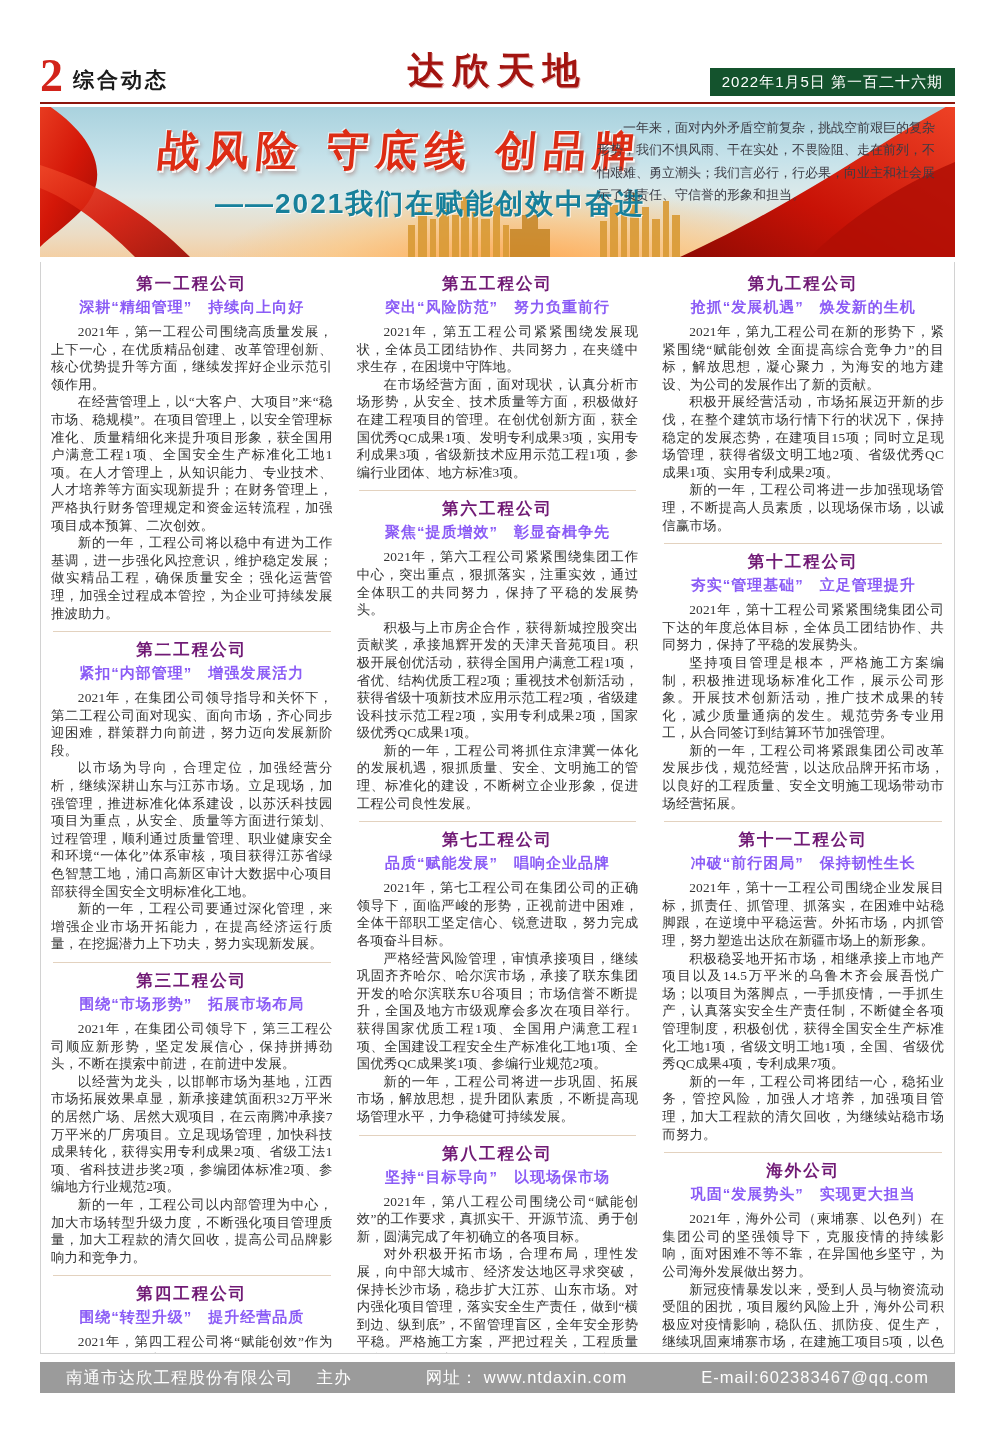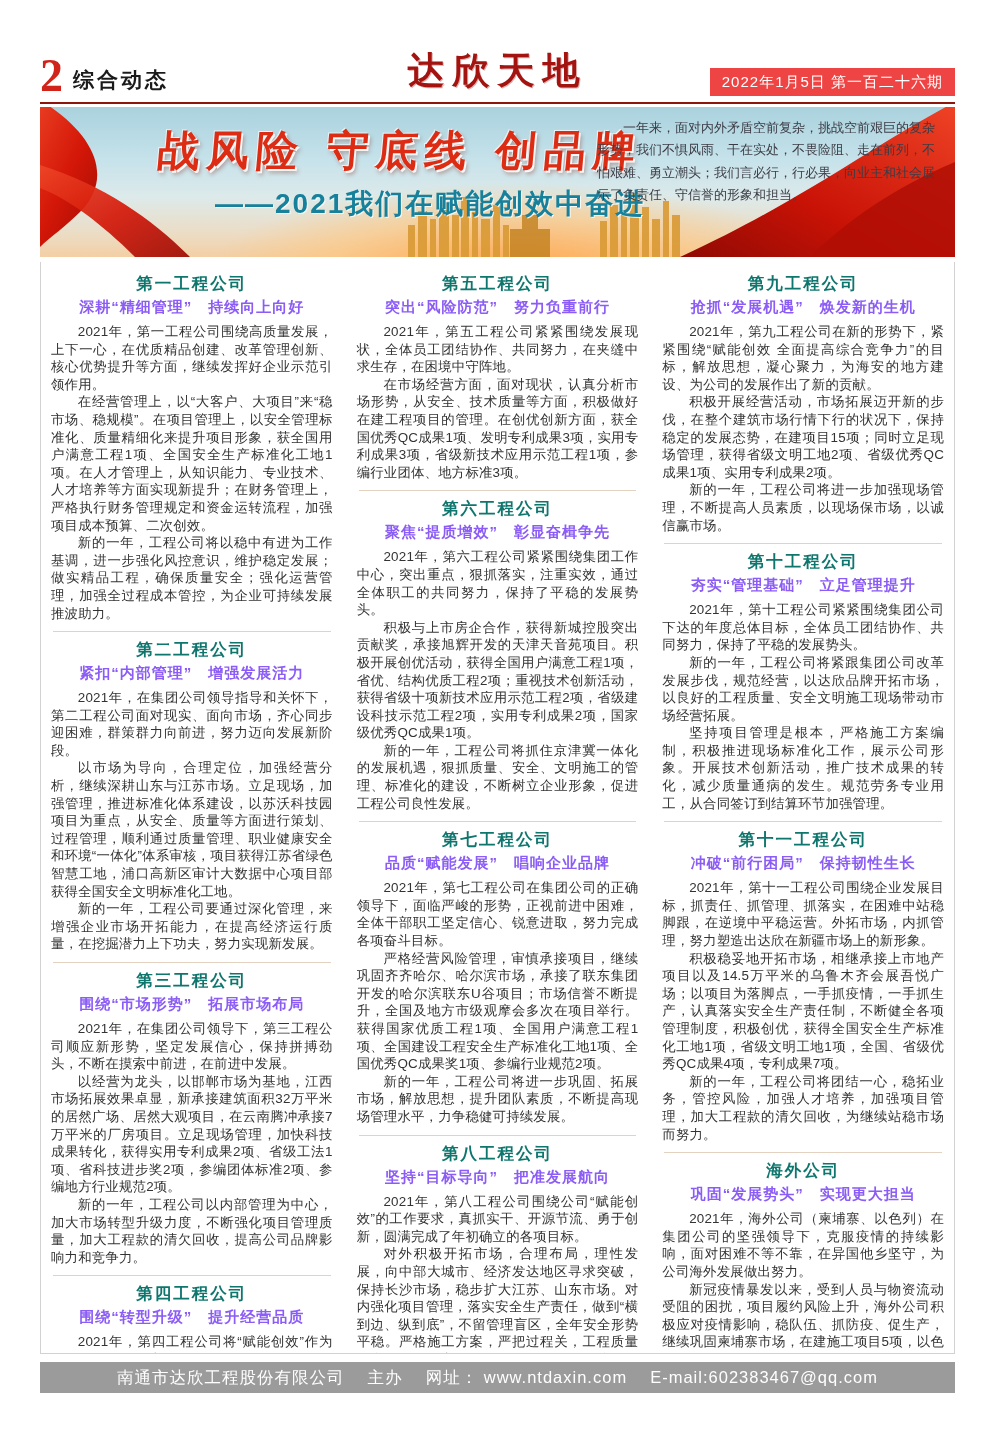--- a/index.html
+++ b/index.html
@@ -16,21 +16,21 @@
     font-family:"Liberation Serif","DejaVu Serif",serif;
   }
   .section-name { font-size:21px; font-weight:bold; color:#1a1a1a; margin-left:10px; letter-spacing:3px; padding-bottom:2px; }
   .masthead {
     position:absolute; left:0; right:0; text-align:center; bottom:0;
     font-family:"DejaVu Serif","Liberation Serif",serif;
     font-weight:bold; font-size:37px; color:#a31410;
     letter-spacing:8px; text-shadow:1px 1px 0 rgba(163,20,16,.35);
   }
   .issue-box {
-    margin-left:auto; background:#ef4444; color:#ffffff;
+    margin-left:auto; background:#14532d; color:#ffffff;
     font-size:15px; padding:5px 12px 4px 12px; letter-spacing:1px; white-space:nowrap;
     position:relative; z-index:2;
   }
   .header-rule { height:2px; background:#8c150c; margin-top:6px; }
 
   
   .banner {
     position:relative; height:150px; margin-top:3px; overflow:hidden;
     background:
       radial-gradient(ellipse 420px 120px at 52% 108%, rgba(255,166,77,.95), rgba(255,196,120,.55) 45%, rgba(255,220,170,0) 72%),
@@ -56,38 +56,38 @@
   }
   .banner-text p { text-indent:2em; }
 
   
   .content {
     margin-top:5px; height:1092px; display:flex; gap:24px;
     border:1px solid #d2d2d2; border-top:none; padding:6px 10px 0 10px; overflow:hidden;
   }
   .column { flex:1 1 0; min-width:0; }
   .article h2 {
-    text-align:center; font-size:16.5px; font-weight:bold; color:#0f766e;
+    text-align:center; font-size:16.5px; font-weight:bold; color:#701a75;
     letter-spacing:2px; margin:5px 0 3px 0;
   }
   .article h3 {
     text-align:center; font-size:15px; font-weight:bold; color:#8b5cf6;
     letter-spacing:1px; margin-bottom:6px; white-space:nowrap;
   }
   .article p {
     font-size:13.4px; line-height:17.6px; color:#333333;
-    text-align:justify; text-indent:2em; letter-spacing:0.2px;
+    text-align:justify; text-indent:2em; letter-spacing:0.2px;font-family:Liberation Serif, serif;
   }
   .divider { border-top:1px solid #e3d2bf; margin:9px 2px 7px 2px; }
 
   
   .footer {
     margin-top:8px; height:31px; background:#9b9b9b; color:#ffffff;
     display:flex; align-items:center; font-size:16.5px; letter-spacing:1px;
-    padding:0 77px; justify-content:space-between;
+    padding:0 26px; justify-content:space-between;
   }
 </style>
 </head>
 <body>
 
 <div class="header">
   <div class="page-num">2</div>
   <div class="section-name">综合动态</div>
   <div class="masthead">达欣天地</div>
   <div class="issue-box">2022年1月5日  第一百二十六期</div>
@@ -212,21 +212,21 @@
     <h3 class="headline">品质“赋能发展”　唱响企业品牌</h3>
     <div class="paras">
           <p>2021年，第七工程公司在集团公司的正确领导下，面临严峻的形势，正视前进中困难，全体干部职工坚定信心、锐意进取，努力完成各项奋斗目标。</p>
           <p>严格经营风险管理，审慎承接项目，继续巩固齐齐哈尔、哈尔滨市场，承接了联东集团开发的哈尔滨联东U谷项目；市场信誉不断提升，全国及地方市级观摩会多次在项目举行。获得国家优质工程1项、全国用户满意工程1项、全国建设工程安全生产标准化工地1项、全国优秀QC成果奖1项、参编行业规范2项。</p>
           <p>新的一年，工程公司将进一步巩固、拓展市场，解放思想，提升团队素质，不断提高现场管理水平，力争稳健可持续发展。</p>
         </div>
   </article>
 <div class="divider"></div>
   <article class="article">
     <h2 class="company">第八工程公司</h2>
-    <h3 class="headline">坚持“目标导向”　把准发展航向</h3>
+    <h3 class="headline">坚持“目标导向”　以现场保市场</h3>
     <div class="paras">
           <p>2021年，第八工程公司围绕公司“赋能创效”的工作要求，真抓实干、开源节流、勇于创新，圆满完成了年初确立的各项目标。</p>
           <p>对外积极开拓市场，合理布局，理性发展，向中部大城市、经济发达地区寻求突破，保持长沙市场，稳步扩大江苏、山东市场。对内强化项目管理，落实安全生产责任，做到“横到边、纵到底”，不留管理盲区，全年安全形势平稳。严格施工方案，严把过程关，工程质量稳定，在第三方检查中，各区域内项目综合工程管理水平排在前列。</p>
         </div>
   </article>
 </div>
   <div class="column">
   <article class="article">
     <h2 class="company">第九工程公司</h2>
     <h3 class="headline">抢抓“发展机遇”　焕发新的生机</h3>
@@ -235,22 +235,22 @@
           <p>积极开展经营活动，市场拓展迈开新的步伐，在整个建筑市场行情下行的状况下，保持稳定的发展态势，在建项目15项；同时立足现场管理，获得省级文明工地2项、省级优秀QC成果1项、实用专利成果2项。</p>
           <p>新的一年，工程公司将进一步加强现场管理，不断提高人员素质，以现场保市场，以诚信赢市场。</p>
         </div>
   </article>
 <div class="divider"></div>
   <article class="article">
     <h2 class="company">第十工程公司</h2>
     <h3 class="headline">夯实“管理基础”　立足管理提升</h3>
     <div class="paras">
           <p>2021年，第十工程公司紧紧围绕集团公司下达的年度总体目标，全体员工团结协作、共同努力，保持了平稳的发展势头。</p>
+          <p>坚持项目管理是根本，严格施工方案编制，积极推进现场标准化工作，展示公司形象。开展技术创新活动，推广技术成果的转化，减少质量通病的发生。规范劳务专业用工，从合同签订到结算环节加强管理。</p>
           <p>新的一年，工程公司将紧跟集团公司改革发展步伐，规范经营，以达欣品牌开拓市场，以良好的工程质量、安全文明施工现场带动市场经营拓展。</p>
-          <p>坚持项目管理是根本，严格施工方案编制，积极推进现场标准化工作，展示公司形象。开展技术创新活动，推广技术成果的转化，减少质量通病的发生。规范劳务专业用工，从合同签订到结算环节加强管理。</p>
         </div>
   </article>
 <div class="divider"></div>
   <article class="article">
     <h2 class="company">第十一工程公司</h2>
     <h3 class="headline">冲破“前行困局”　保持韧性生长</h3>
     <div class="paras">
           <p>2021年，第十一工程公司围绕企业发展目标，抓责任、抓管理、抓落实，在困难中站稳脚跟，在逆境中平稳运营。外拓市场，内抓管理，努力塑造出达欣在新疆市场上的新形象。</p>
           <p>积极稳妥地开拓市场，相继承接上市地产项目以及14.5万平米的乌鲁木齐会展吾悦广场；以项目为落脚点，一手抓疫情，一手抓生产，认真落实安全生产责任制，不断健全各项管理制度，积极创优，获得全国安全生产标准化工地1项，省级文明工地1项，全国、省级优秀QC成果4项，专利成果7项。</p>
           <p>新的一年，工程公司将团结一心，稳拓业务，管控风险，加强人才培养，加强项目管理，加大工程款的清欠回收，为继续站稳市场而努力。</p>

